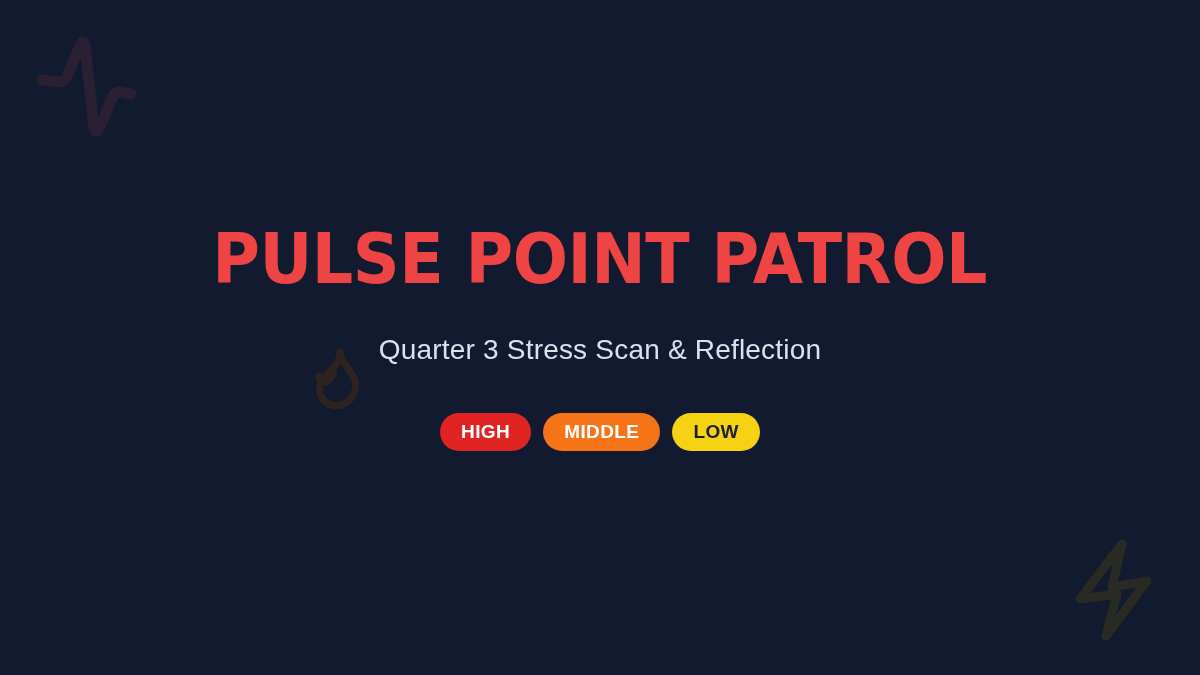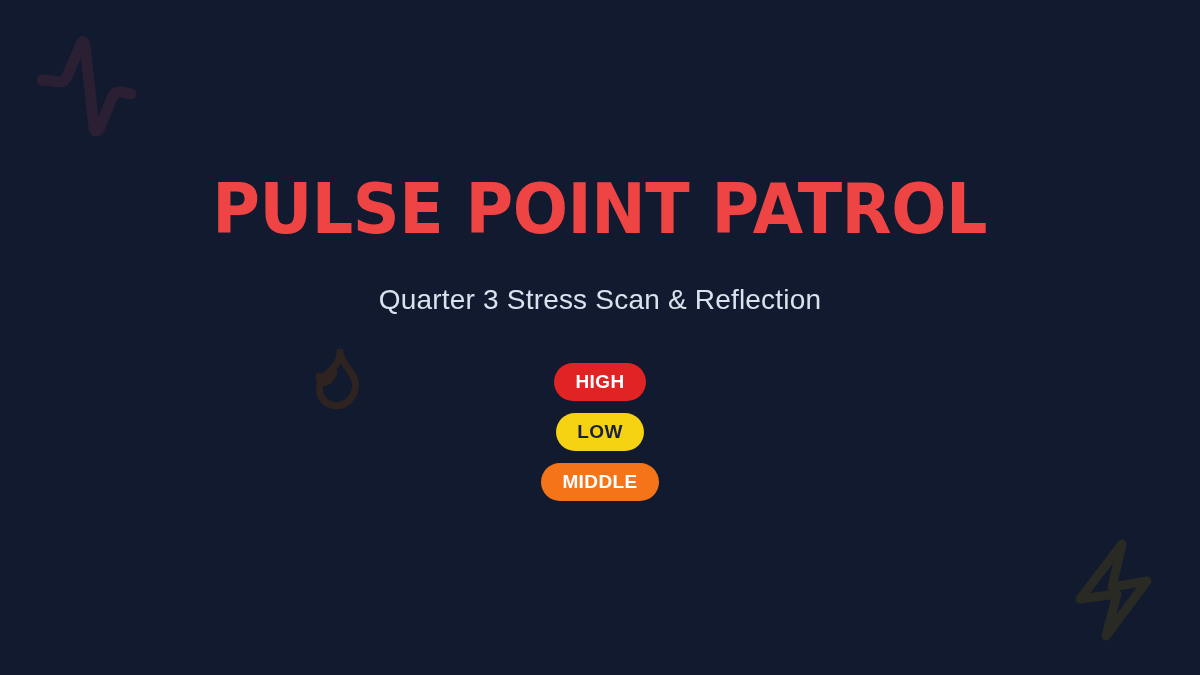--- a/index.html
+++ b/index.html
@@ -82,21 +82,21 @@
     line-height: 1.1;
     font-weight: 400;
     color: #dbe2ee;
     letter-spacing: 0.2px;
     white-space: nowrap;
     text-align: center;
   }
 
   .badges {
     display: flex;
-    flex-direction: column;
+    flex-direction: row;
     align-items: center;
     gap: 12px;
     padding-top: 33px;
   }
 
   .badge {
     display: inline-flex;
     align-items: center;
     justify-content: center;
     height: 38px;
@@ -139,18 +139,18 @@
   </div>
 
   <div class="content">
 
     <h1 class="title">PULSE POINT PATROL</h1>
 
     <p class="subtitle">Quarter 3 Stress Scan &amp; Reflection</p>
 
     <div class="badges">
       <span class="badge badge-high">HIGH</span>
+      <span class="badge badge-middle">MIDDLE</span>
       <span class="badge badge-low">LOW</span>
-      <span class="badge badge-middle">MIDDLE</span>
     </div>
 
   </div>
 </div>
 
 </body></html>

